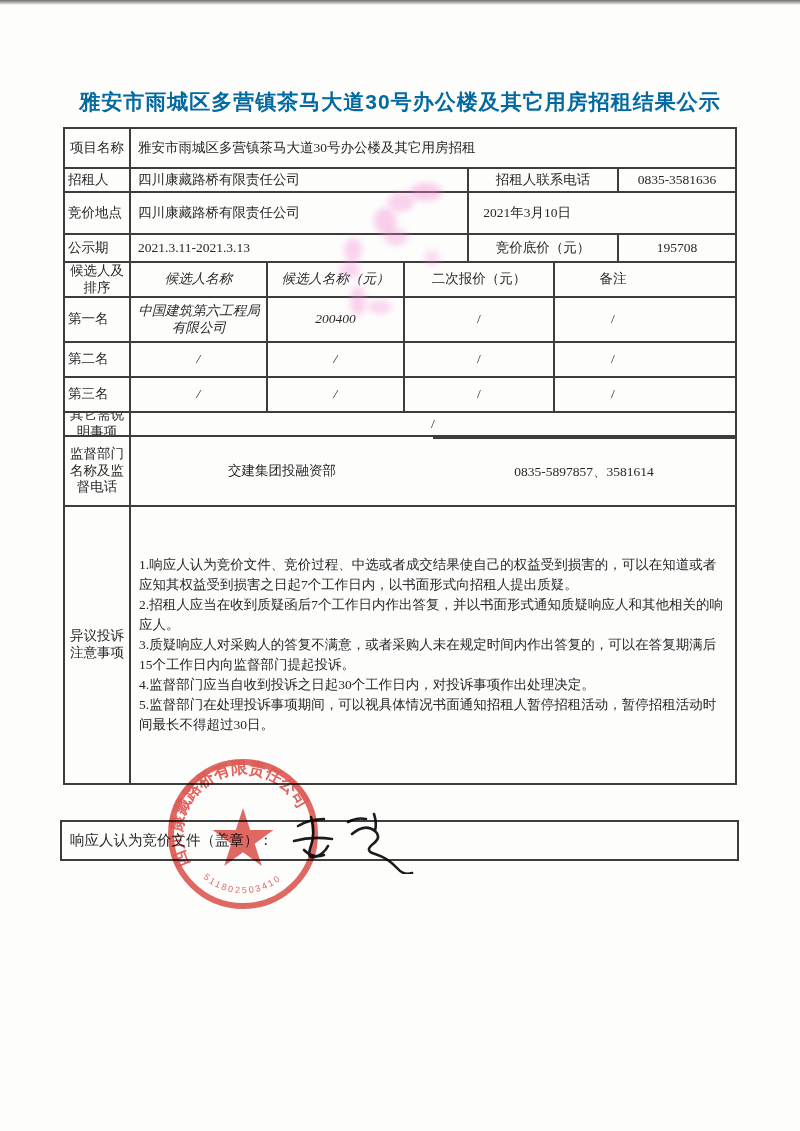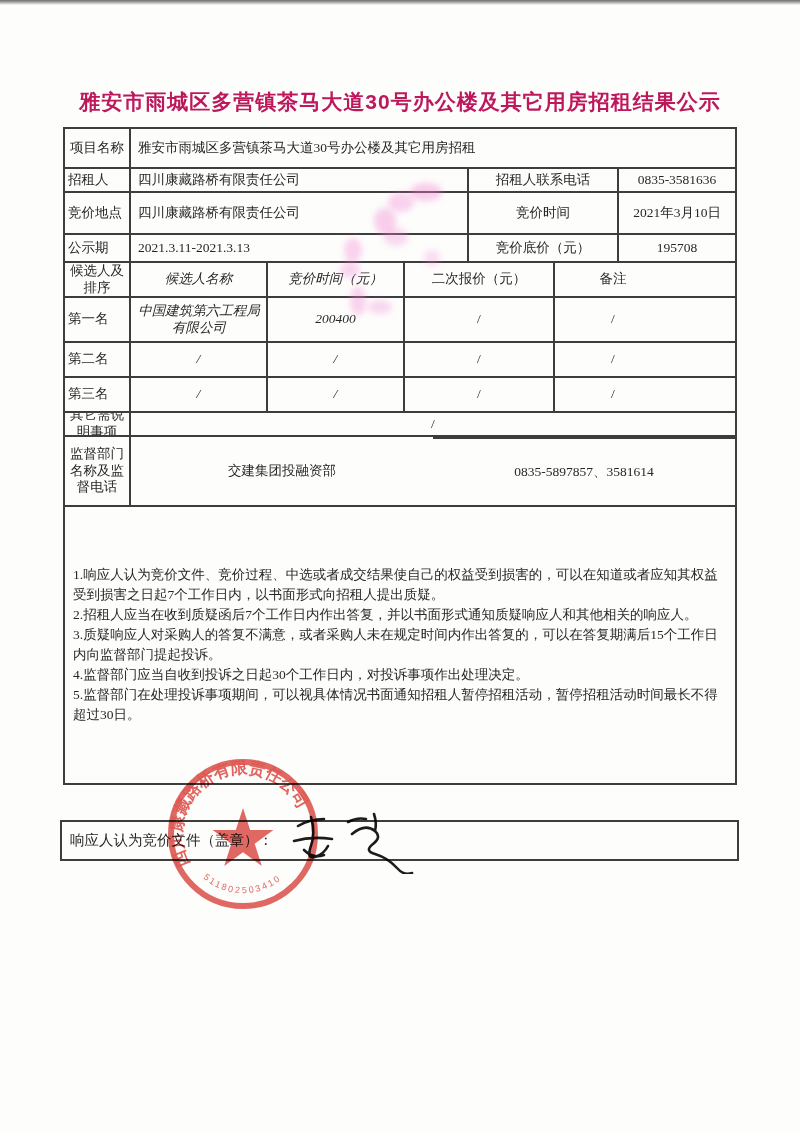--- a/index.html
+++ b/index.html
@@ -5,21 +5,21 @@
   * { margin:0; padding:0; box-sizing:border-box; }
   body { width:800px; height:1131px; background:#ffffff; overflow:hidden;
          font-family:"Liberation Serif","DejaVu Serif",serif; color:#272727; }
   .page { position:relative; width:800px; height:1131px; background:#fdfdfc; }
 
   .scan-edge { position:absolute; left:0; top:0; width:800px; height:5px;
     background:linear-gradient(to bottom,#6f6f6f 0%,#a8a8a8 45%,rgba(200,200,200,0) 100%); }
 
   .title { position:absolute; left:0; top:88px; width:800px; text-align:center;
     font-family:"Liberation Sans","DejaVu Sans",sans-serif; font-weight:700;
-    font-size:21px; letter-spacing:1px; color:#be185d; }
+    font-size:21px; letter-spacing:1px; color:#0369a1; }
 
   .tbl { position:absolute; left:63px; top:127px; width:674px;
     border:2px solid #3d3d3d; background:transparent; }
   .row { display:flex; border-top:2px solid #3d3d3d; }
   .row:first-child { border-top:none; }
   .cell { display:flex; align-items:center; justify-content:center;
     border-left:2px solid #3d3d3d; font-size:13.5px; line-height:1.25;
     text-align:center; overflow:hidden; }
   .cell:first-child { border-left:none; }
   .left { justify-content:flex-start; text-align:center; padding-left:7px; padding-right:6px; }
@@ -70,35 +70,34 @@
     <div class="row h40">
       <div class="cell c-label left">招租人</div>
       <div class="cell c-wide left">四川康藏路桥有限责任公司</div>
       <div class="cell c-phone">招租人联系电话</div>
       <div class="cell c-last">0835-3581636</div>
     </div>
 
     <div class="row h42">
       <div class="cell c-label left">竞价地点</div>
       <div class="cell c-wide left">四川康藏路桥有限责任公司</div>
-      <div class="cell c-phone">竞价时间</div>
       <div class="cell c-last">2021年3月10日</div>
     </div>
 
     <div class="row h28">
       <div class="cell c-label left">公示期</div>
       <div class="cell c-wide left">2021.3.11-2021.3.13</div>
       <div class="cell c-phone">竞价底价（元）</div>
       <div class="cell c-last">195708</div>
     </div>
 
     <div class="row h35">
       <div class="cell c-label left">候选人及排序</div>
       <div class="cell c-mid">候选人名称</div>
-      <div class="cell c-mid">竞价时间（元）</div>
+      <div class="cell c-mid">候选人名称（元）</div>
       <div class="cell c-phone">二次报价（元）</div>
       <div class="cell c-last">备注</div>
     </div>
 
     <div class="row h45">
       <div class="cell c-label left">第一名</div>
       <div class="cell c-mid left">中国建筑第六工程局有限公司</div>
       <div class="cell c-mid">200400</div>
       <div class="cell c-phone">/</div>
       <div class="cell c-last">/</div>
@@ -127,20 +126,21 @@
 
     <div class="row h70">
       <div class="cell c-label">监督部门名称及监督电话</div>
       <div class="stack">
         <div class="sub">交建集团投融资部</div>
         <div class="sub">0835-5897857、3581614</div>
       </div>
     </div>
 
     <div class="row h278">
+      <div class="cell c-label">异议投诉注意事项</div>
       <div class="cell c-rest objection-content">
         <p>1.响应人认为竞价文件、竞价过程、中选或者成交结果使自己的权益受到损害的，可以在知道或者应知其权益受到损害之日起7个工作日内，以书面形式向招租人提出质疑。</p>
         <p>2.招租人应当在收到质疑函后7个工作日内作出答复，并以书面形式通知质疑响应人和其他相关的响应人。</p>
         <p>3.质疑响应人对采购人的答复不满意，或者采购人未在规定时间内作出答复的，可以在答复期满后15个工作日内向监督部门提起投诉。</p>
         <p>4.监督部门应当自收到投诉之日起30个工作日内，对投诉事项作出处理决定。</p>
         <p>5.监督部门在处理投诉事项期间，可以视具体情况书面通知招租人暂停招租活动，暂停招租活动时间最长不得超过30日。</p>
       </div>
     </div>
   </div>
 

